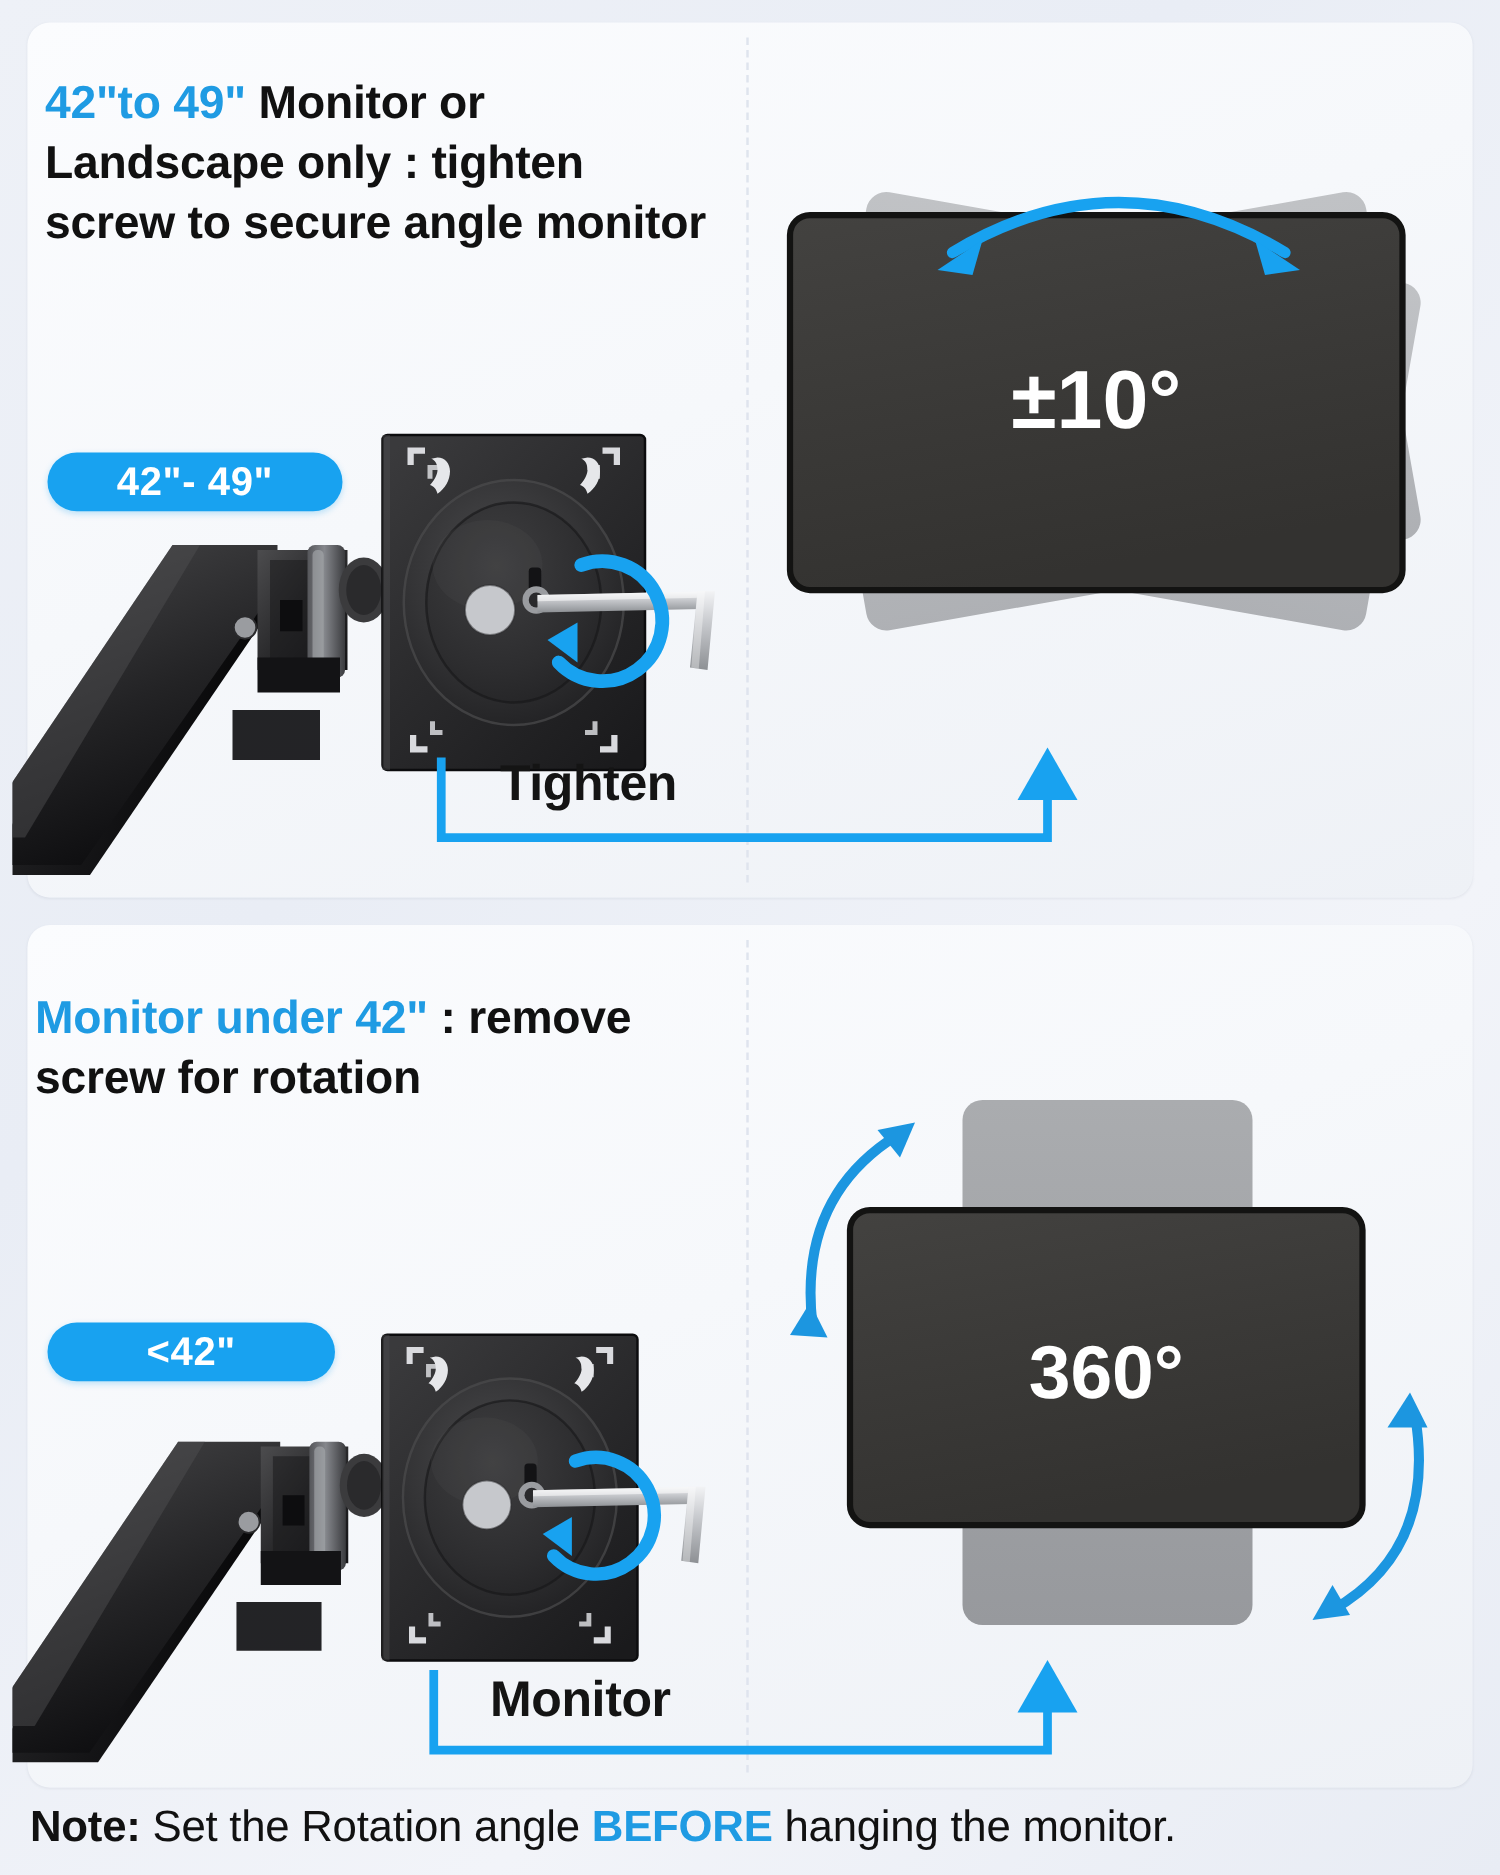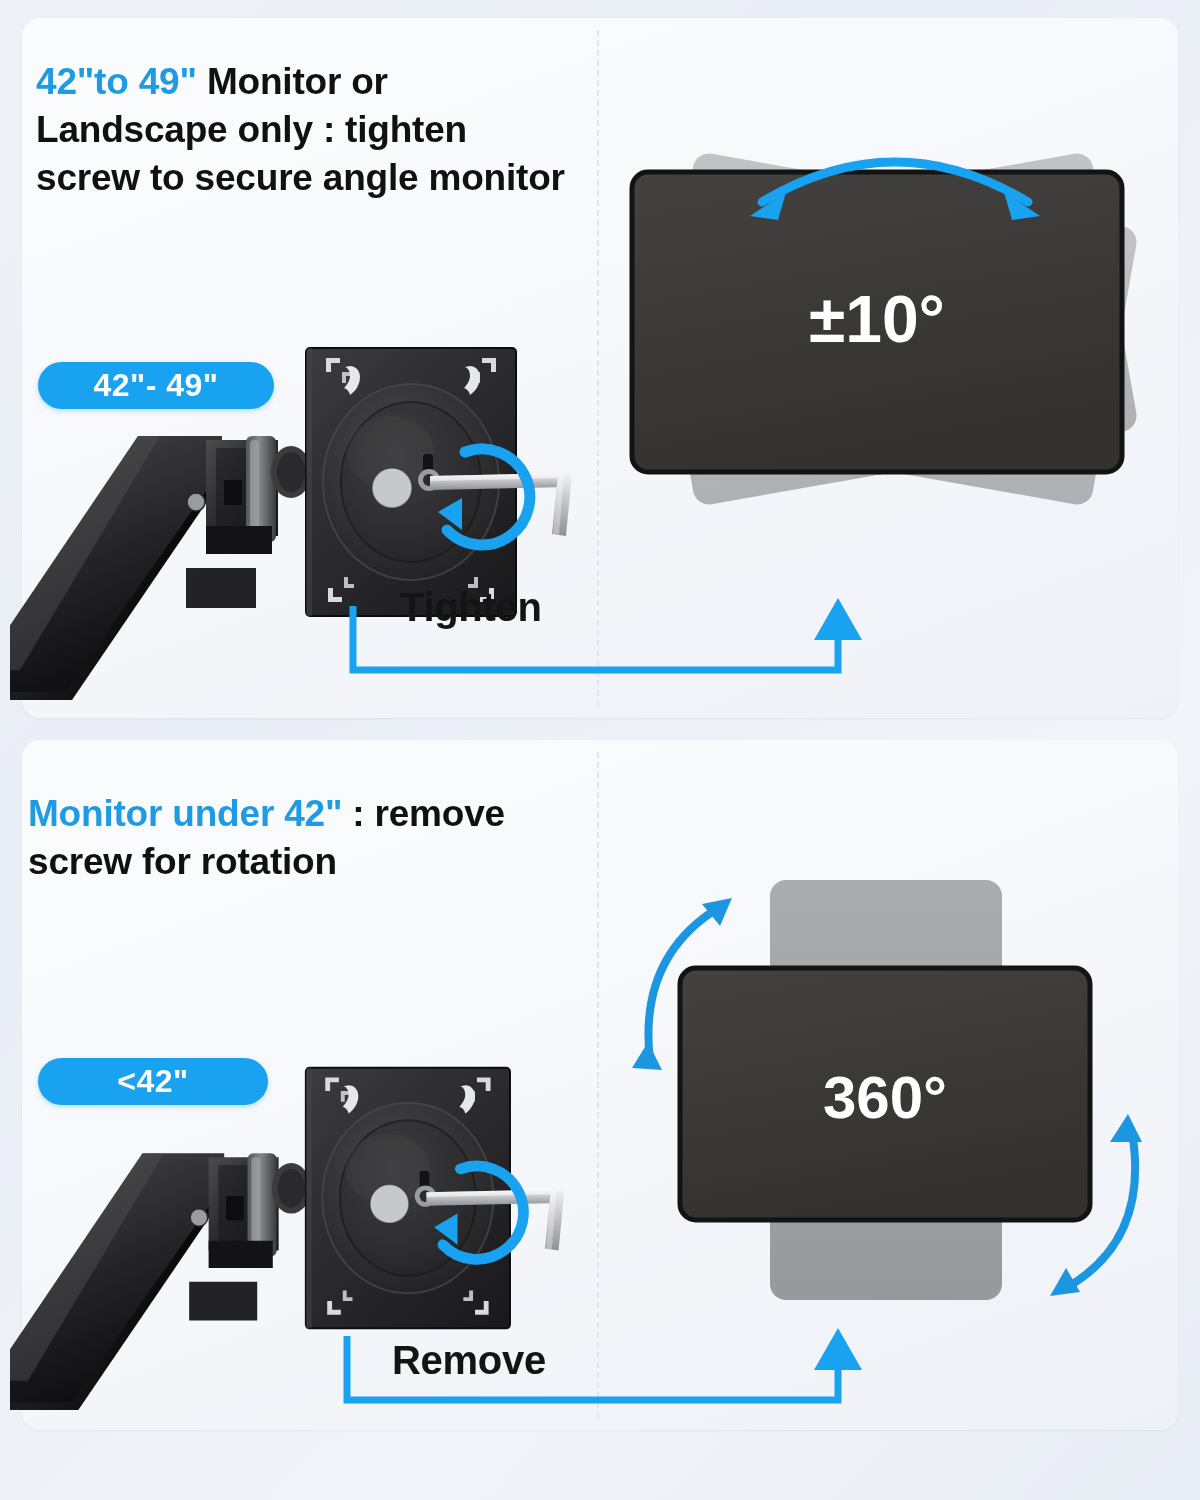--- a/index.html
+++ b/index.html
@@ -95,21 +95,21 @@
   #photo-bottom { left: 10px; top: 1060px; width: 580px; height: 350px; }
 
   
   .action-label {
     position: absolute;
     font-weight: bold;
     font-size: 40px;
     color: #141414;
     letter-spacing: -0.3px;
   }
-  #label-tighten { left: 400px; top: 585px; }
+  #label-tighten { left: 400px; top: 605px; }
   #label-remove  { left: 392px; top: 1338px; }
 
   .connector { position: absolute; }
   #connector-top    { left: 346px; top: 596px;  width: 520px; height: 108px; }
   #connector-bottom { left: 340px; top: 1326px; width: 530px; height: 108px; }
 
   
   .diagram { position: absolute; }
   #diagram-tilt   { left: 610px; top: 120px;  width: 570px; height: 470px; }
   #diagram-rotate { left: 610px; top: 860px;  width: 570px; height: 470px; }
@@ -357,21 +357,21 @@
       <path d="M 420 136 L 560 133 L 560 138 L 420 141 Z" fill="#ffffff" opacity="0.55"></path>
       <path d="M 548 133 L 562 133 L 556 196 L 542 194 Z" fill="url(#keyG)"></path>
       <path d="M 548 133 L 554 133 L 549 195 L 543 194 Z" fill="#ffffff" opacity="0.35"></path>
     </g>
     <g>
       <path d="M 455 112 a 48 48 0 1 1 -18 78" fill="none" stroke="#18A2F0" stroke-width="11" stroke-linecap="round"></path>
       <path d="M 452 158 L 428 172 L 452 190 Z" fill="#18A2F0"></path>
     </g>
   </svg>
 
-  <div class="action-label" id="label-remove">Remove</div>
+  <div class="action-label" id="label-remove">Monitor</div>
   <svg class="connector" id="connector-bottom" viewBox="0 0 530 108">
     <path d="M 7 10 L 7 74 L 498 74 L 498 40" fill="none" stroke="#18A2F0" stroke-width="7" stroke-linejoin="miter"></path>
     <path d="M 498 2 L 522 44 L 474 44 Z" fill="#18A2F0"></path>
   </svg>
 
   <svg class="diagram" id="diagram-rotate" viewBox="0 0 570 470">
     <defs>
       <linearGradient id="ghostB" x1="0" y1="0" x2="0" y2="1">
         <stop offset="0%" stop-color="#aaacaf"></stop>
         <stop offset="100%" stop-color="#97999d"></stop>
@@ -398,14 +398,15 @@
       <path d="M 38 182 L 22 208 L 52 210 Z" fill="#1C96E0"></path>
     </g>
 
     <g>
       <path d="M 522 272 Q 540 380 456 428" fill="none" stroke="#1C96E0" stroke-width="8" stroke-linecap="round"></path>
       <path d="M 518 254 L 500 282 L 532 282 Z" fill="#1C96E0"></path>
       <path d="M 440 436 L 470 432 L 456 408 Z" fill="#1C96E0"></path>
     </g>
   </svg>
 
+  <div id="note"><span class="strong">Note:</span><span> Set the Rotation angle </span><span class="blue">BEFORE</span><span> hanging the monitor.</span></div>
 
 </div>
 
 </body></html>

